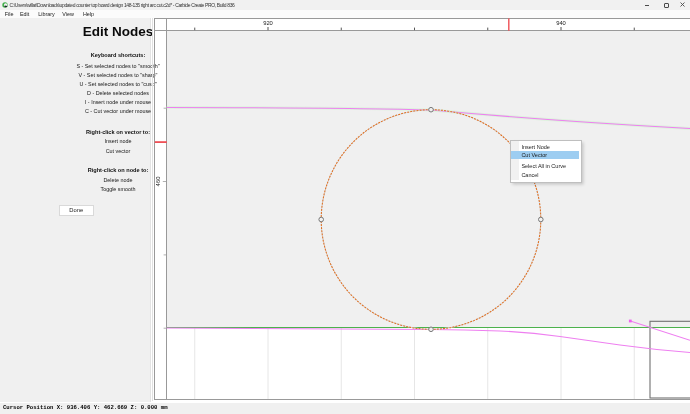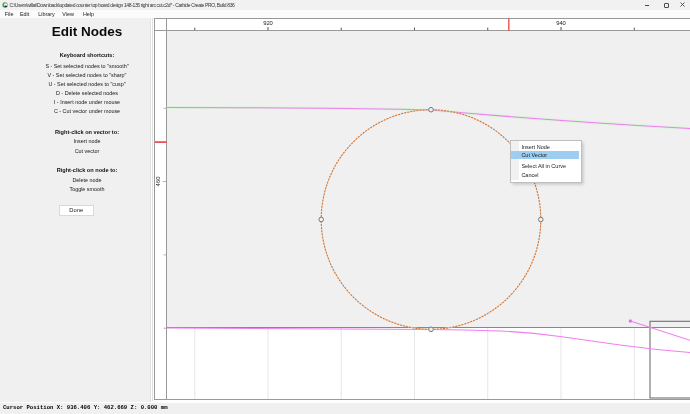--- a/index.html
+++ b/index.html
@@ -1,15 +1,15 @@
 <!DOCTYPE html>
 <html><head><meta charset="utf-8"><style>
 html,body{margin:0;padding:0;width:690px;height:414px;overflow:hidden;background:#ffffff;font-family:"Liberation Sans",sans-serif;}
 .abs{position:absolute;}
-.ctr{left:0;width:174px;text-align:center;}
+.ctr{left:0;width:174px;text-align:center;padding-left:31px;}
 .pl{font-size:5.4px;line-height:6px;height:6px;color:#181818;}
 .pb{font-size:5.6px;line-height:6px;height:6px;font-weight:bold;color:#111;}
 .mi{left:521.4px;font-size:5.5px;line-height:6px;height:6px;color:#1b1b1b;}
 </style></head>
 <body>
 
 <div class="abs" style="left:0;top:0;width:690px;height:9.5px;background:#f1f1f1;"></div>
 <div class="abs" style="left:1.5px;top:1.5px;width:6px;height:6px;">
 <svg style="display:block" width="6" height="6" viewBox="0 0 12 12">
       <circle cx="6" cy="6" r="5.4" fill="#3fae49"></circle>

